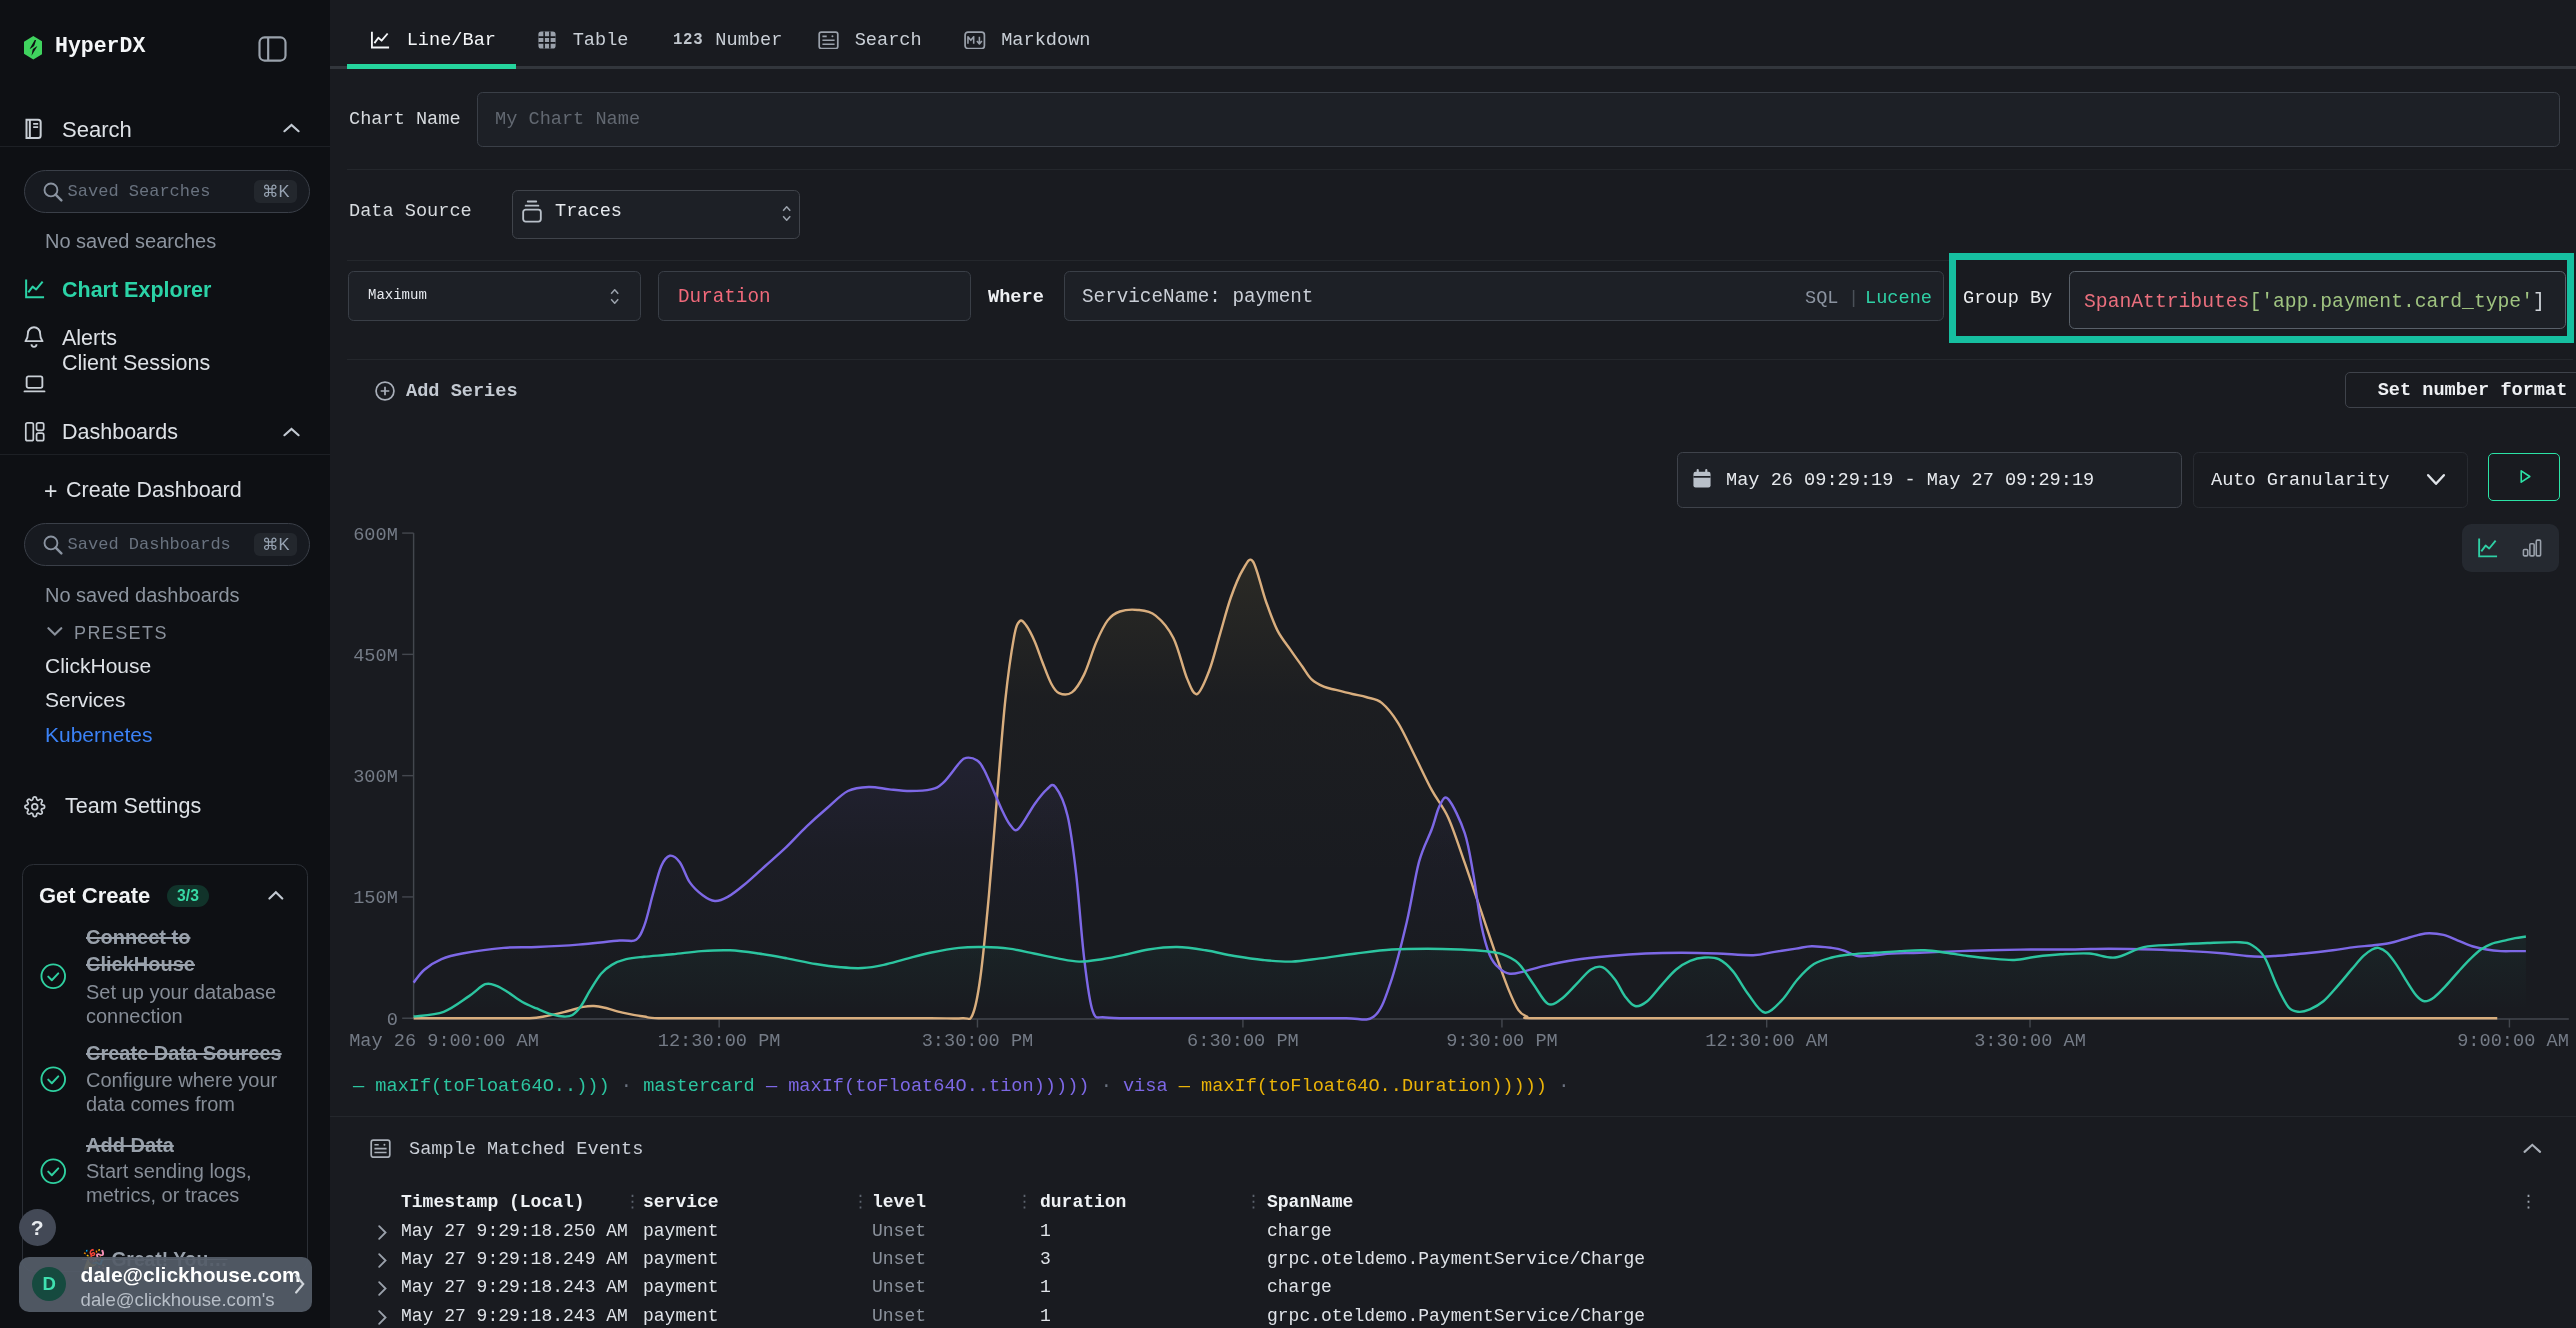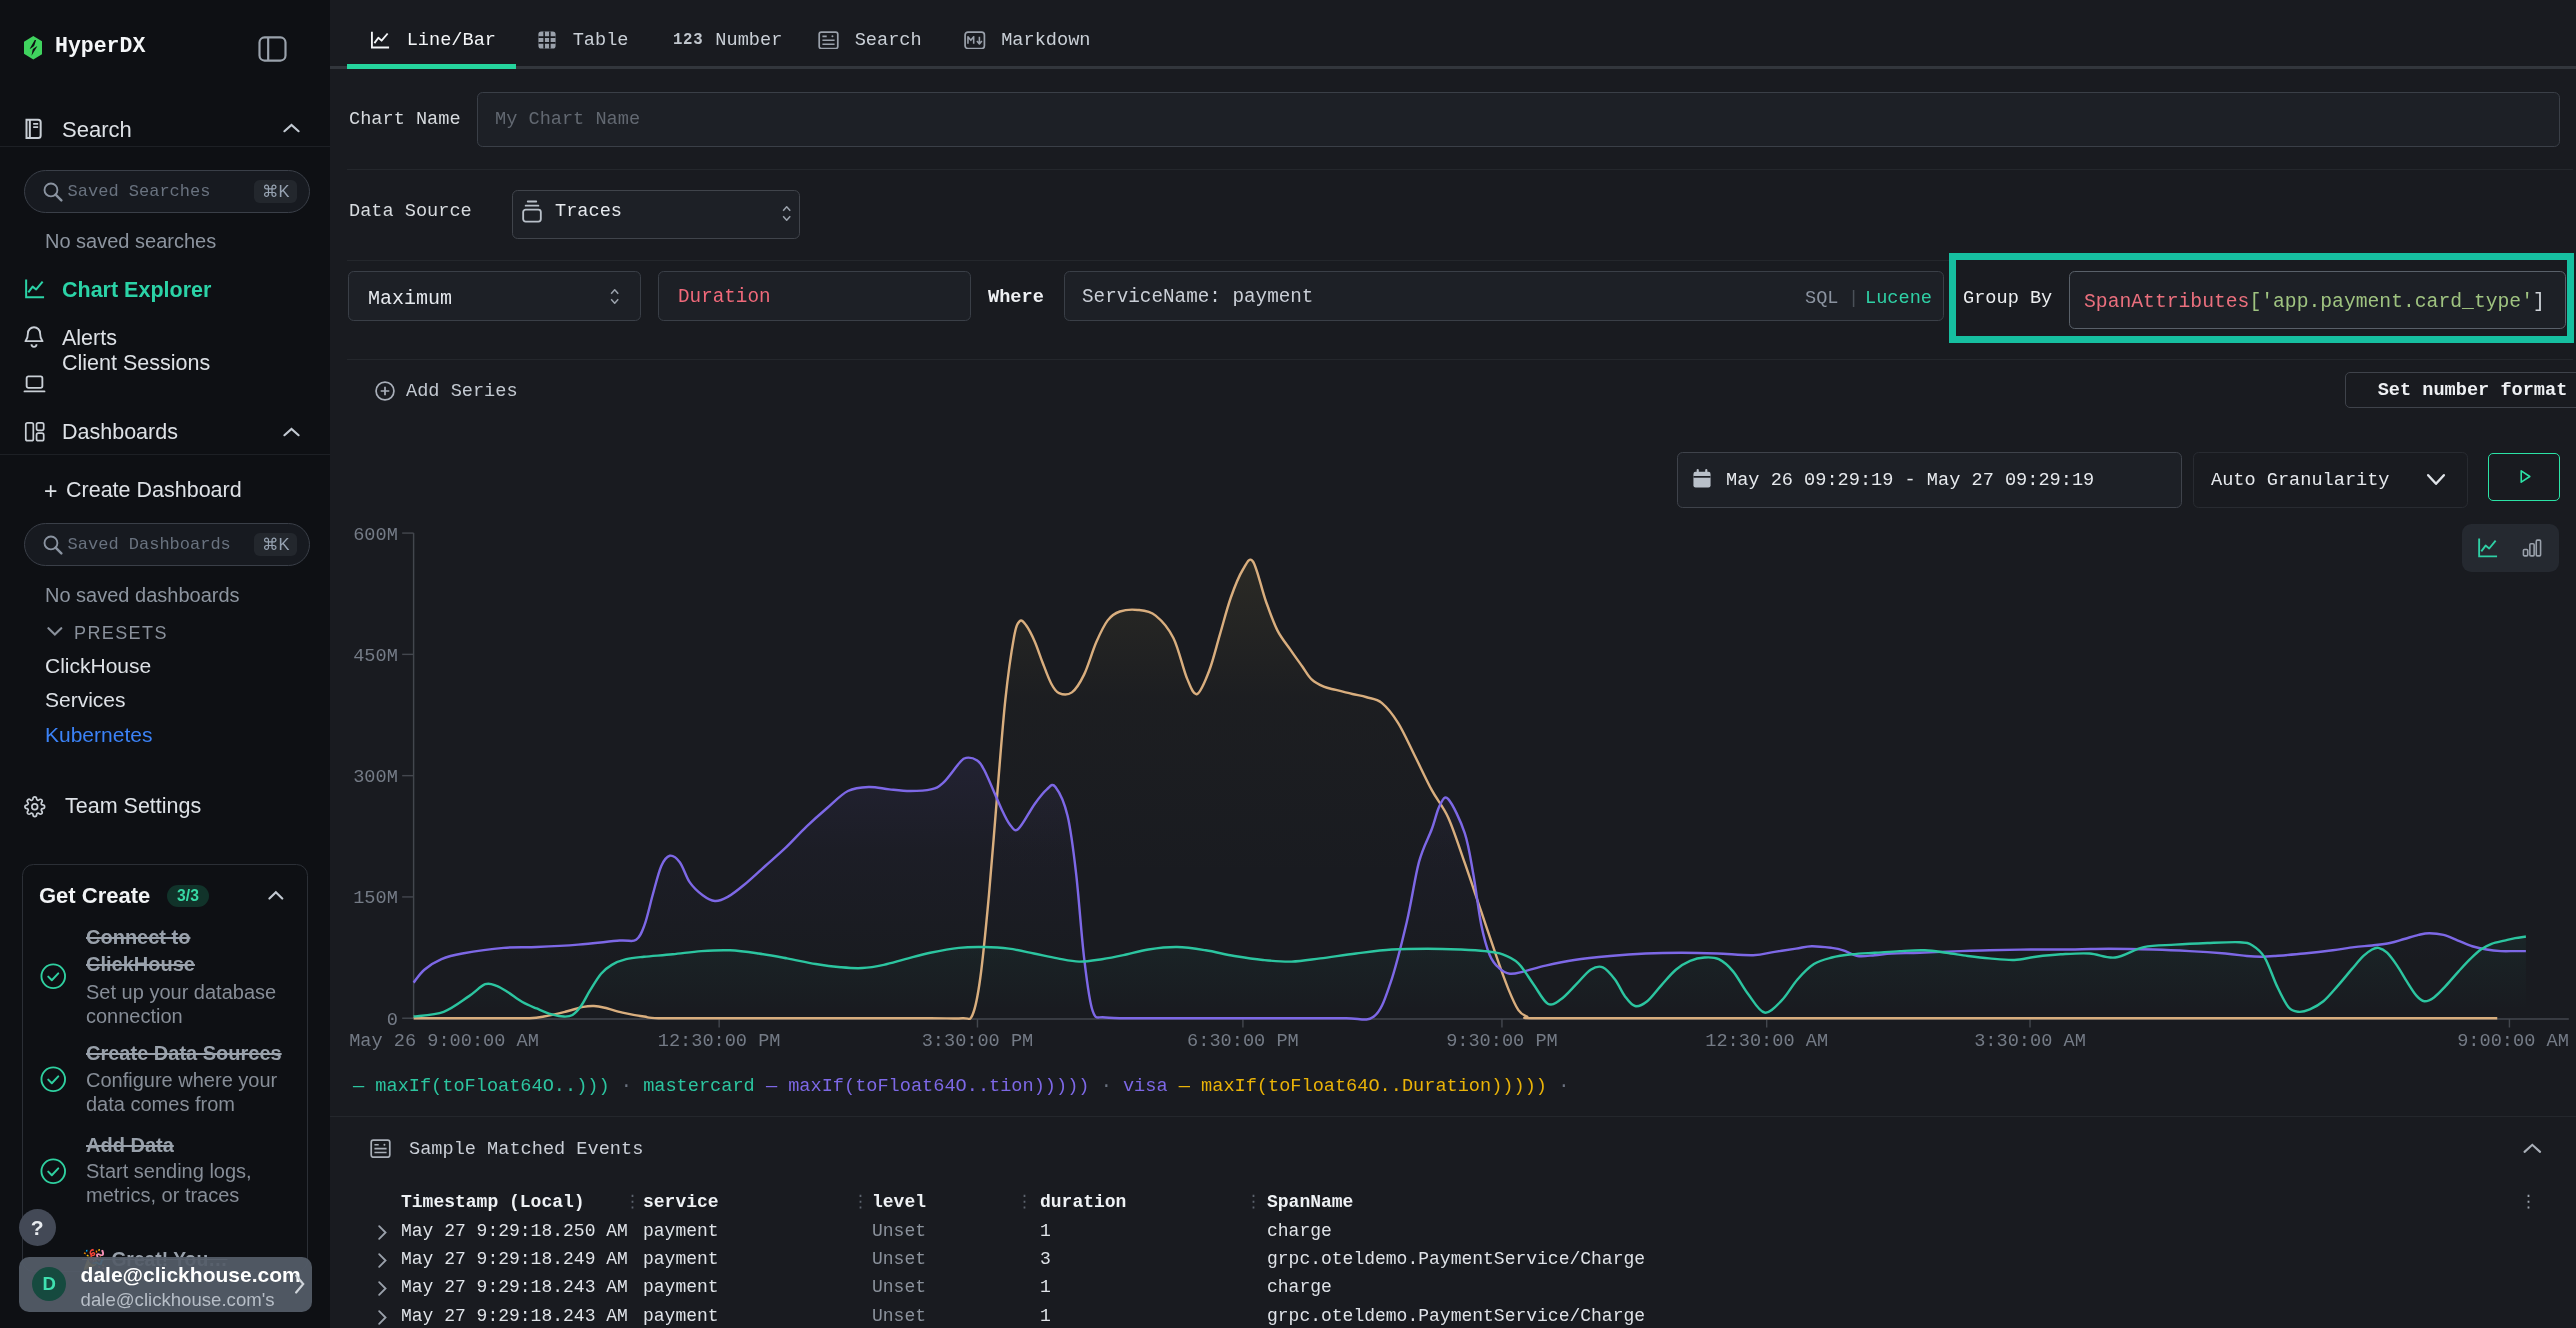--- a/index.html
+++ b/index.html
@@ -210,21 +210,21 @@
     <rect x="1.5" y="15" width="25" height="17" rx="3.5" fill="none" stroke="#b9c0c9" stroke-width="2.6"></rect>
   </svg>
 <div class="abs" style="left:555px;top:201px;color:#e6e9ee;font-size:18.6px">Traces</div>
 <svg class="abs" style="left:781px;top:205px" width="11.4" height="17" viewBox="0 0 16 24">
     <path d="M3 8 L8 2.5 L13 8" fill="none" stroke="#9aa1ab" stroke-width="2.2" stroke-linejoin="round"></path>
     <path d="M3 16 L8 21.5 L13 16" fill="none" stroke="#9aa1ab" stroke-width="2.2" stroke-linejoin="round"></path>
   </svg>
 <div class="mdiv" style="top:260px"></div>
 
 <div class="input" style="left:348px;top:271px;width:293px;height:50px"></div>
-<div class="abs" style="left:368px;top:287px;color:#e6e9ee;font-size:20px">Maximum</div>
+<div class="abs" style="left:368px;top:287px;color:#e6e9ee;font-size:14px">Maximum</div>
 <svg class="abs" style="left:609px;top:288px" width="11.4" height="17" viewBox="0 0 16 24">
     <path d="M3 8 L8 2.5 L13 8" fill="none" stroke="#9aa1ab" stroke-width="2.2" stroke-linejoin="round"></path>
     <path d="M3 16 L8 21.5 L13 16" fill="none" stroke="#9aa1ab" stroke-width="2.2" stroke-linejoin="round"></path>
   </svg>
 <div class="input" style="left:658px;top:271px;width:313px;height:50px"></div>
 <div class="abs" style="left:678px;top:286px;color:#f0697a;font-size:19.3px">Duration</div>
 <div class="abs" style="left:988px;top:287px;color:#eef0f3;font-size:18.6px;font-weight:bold">Where</div>
 <div class="input" style="left:1064px;top:271px;width:880px;height:50px"></div>
 <div class="abs" style="left:1082px;top:286px;color:#c9ced6;font-size:19.3px">ServiceName: payment</div>
 <div class="abs" style="left:1805px;top:288px;color:#8b93a0;font-size:18.6px">SQL</div>
@@ -234,21 +234,21 @@
 <div class="abs" style="left:1949px;top:253px;width:625px;height:90px;border:7.9px solid #16bfa0;background:#191b20"></div>
 <div class="abs" style="left:1963px;top:288px;color:#eceef0;font-size:18.6px">Group By</div>
 <div class="abs" style="left:2069px;top:271px;width:497px;height:58px;background:#1d2026;border:1.4px solid #596069;border-radius:5.7px"></div>
 <div class="abs" style="left:2084px;top:291px;font-size:19.7px"><span style="color:#ea6f7d">SpanAttributes</span><span style="color:#9fc380">['app.payment.card_type'</span><span style="color:#d0d4da">]</span></div>
 <div class="mdiv" style="top:359px"></div>
 
 <svg class="abs" style="left:375px;top:381px" width="20" height="20" viewBox="0 0 28 28">
     <circle cx="14" cy="14" r="12.5" fill="none" stroke="#a8aeb8" stroke-width="2.4"></circle>
     <path d="M14 8 v12 M8 14 h12" stroke="#a8aeb8" stroke-width="2.4"></path>
   </svg>
-<div class="abs" style="left:406px;top:381px;color:#c3c9d1;font-size:18.6px;font-weight:normal">Add Series</div>
+<div class="abs" style="left:406px;top:381px;color:#c3c9d1;font-size:18.6px;font-weight:bold">Add Series</div>
 <div class="abs" style="left:2345px;top:372px;width:255px;height:36px;border:1.4px solid #3f434b;border-radius:5px;display:flex;align-items:center;justify-content:center;color:#eef0f3;font-size:18.6px;font-weight:bold">Set number format</div>
 
 <div class="input" style="left:1677px;top:452px;width:505px;height:56px;border-color:#3f434b"></div>
 <svg class="abs" style="left:1692px;top:469px" width="20" height="20" viewBox="0 0 28 28">
     <rect x="2" y="4" width="24" height="22" rx="3" fill="#b9c0c9"></rect>
     <path d="M2 11 h24" stroke="#1d2026" stroke-width="2.4"></path>
     <path d="M8 1.5 v5 M20 1.5 v5" stroke="#b9c0c9" stroke-width="3" stroke-linecap="round"></path>
   </svg>
 <div class="abs" style="left:1726px;top:470px;color:#e6e9ed;font-size:18.6px">May 26 09:29:19 - May 27 09:29:19</div>
 <div class="abs" style="left:2211px;top:470px;color:#e6e9ed;font-size:18.6px">Auto Granularity</div>

